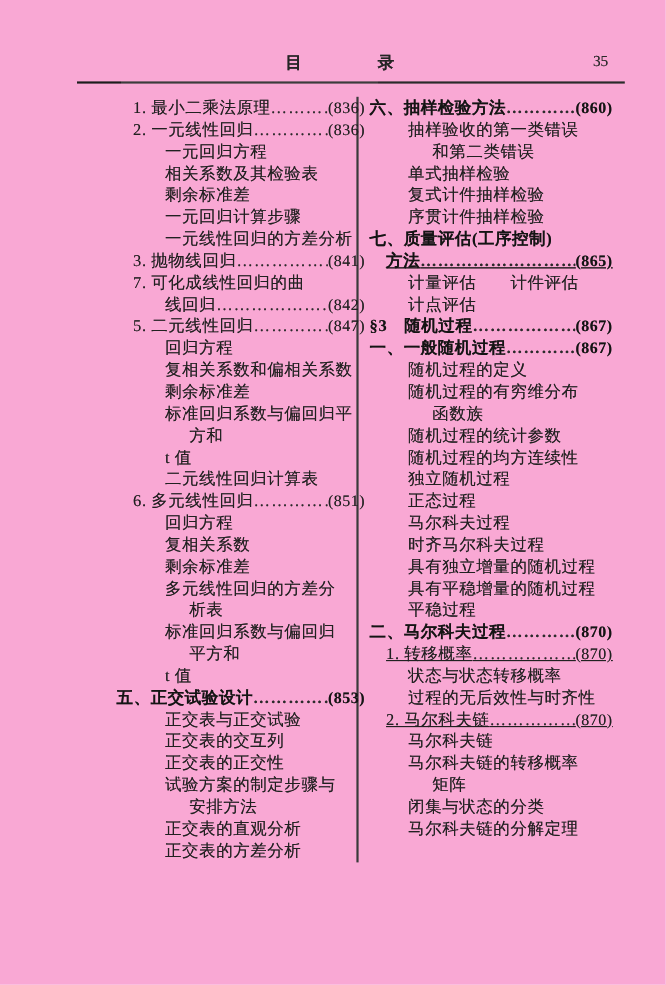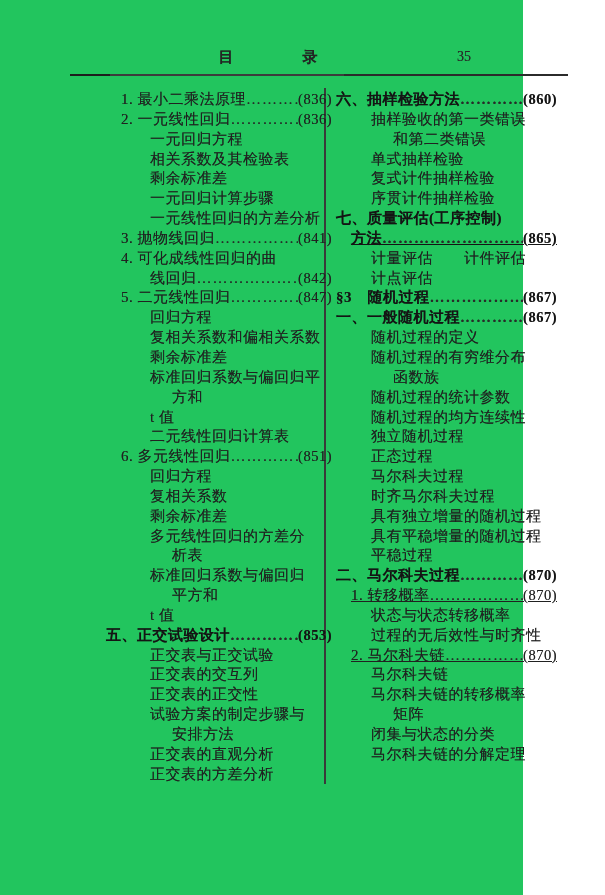--- a/index.html
+++ b/index.html
@@ -4,22 +4,22 @@
 <style>
   html,body{margin:0;padding:0;}
   body{
     width:605px;height:895px;
     background:#ffffff;
     font-family:"Liberation Serif","DejaVu Serif",serif;
     color:#1d1d1d;
     overflow:hidden;
   }
   .sheet{
-    position:relative;width:523px;height:895px;
-    background:#22c55e;
+    position:relative;width:605px;height:895px;
+    background:#f9a8d4;
   }
   
   .hd-title{
     position:absolute;top:48px;left:0;width:100%;
     text-align:center;
     font-size:15px;letter-spacing:27px;padding-left:40px;
     box-sizing:border-box;
     color:#242424;font-weight:bold;
   }
   .hd-folio{
@@ -100,21 +100,21 @@
       </div>
       <div class="row i2">
         <span class="lb">一元线性回归的方差分析</span>
       </div>
       <div class="row i1">
         <span class="lb">3. 抛物线回归</span>
         <span class="dots">……………………</span>
         <span class="pg">(841)</span>
       </div>
       <div class="row i1">
-        <span class="lb">4. 可化成线性回归的曲</span>
+        <span class="lb">7. 可化成线性回归的曲</span>
       </div>
       <div class="row i2">
         <span class="lb">线回归</span>
         <span class="dots">………………………</span>
         <span class="pg">(842)</span>
       </div>
       <div class="row i1">
         <span class="lb">5. 二元线性回归</span>
         <span class="dots">……………………</span>
         <span class="pg">(847)</span>

